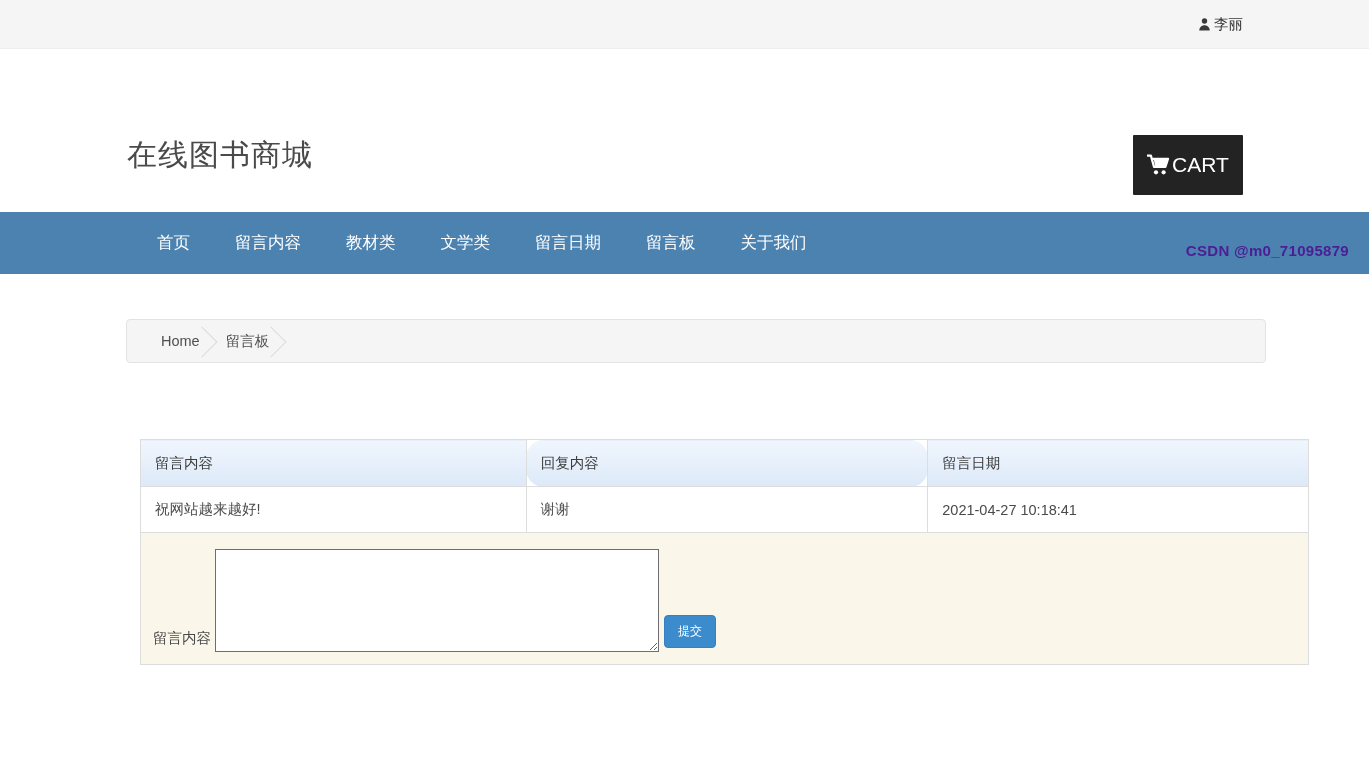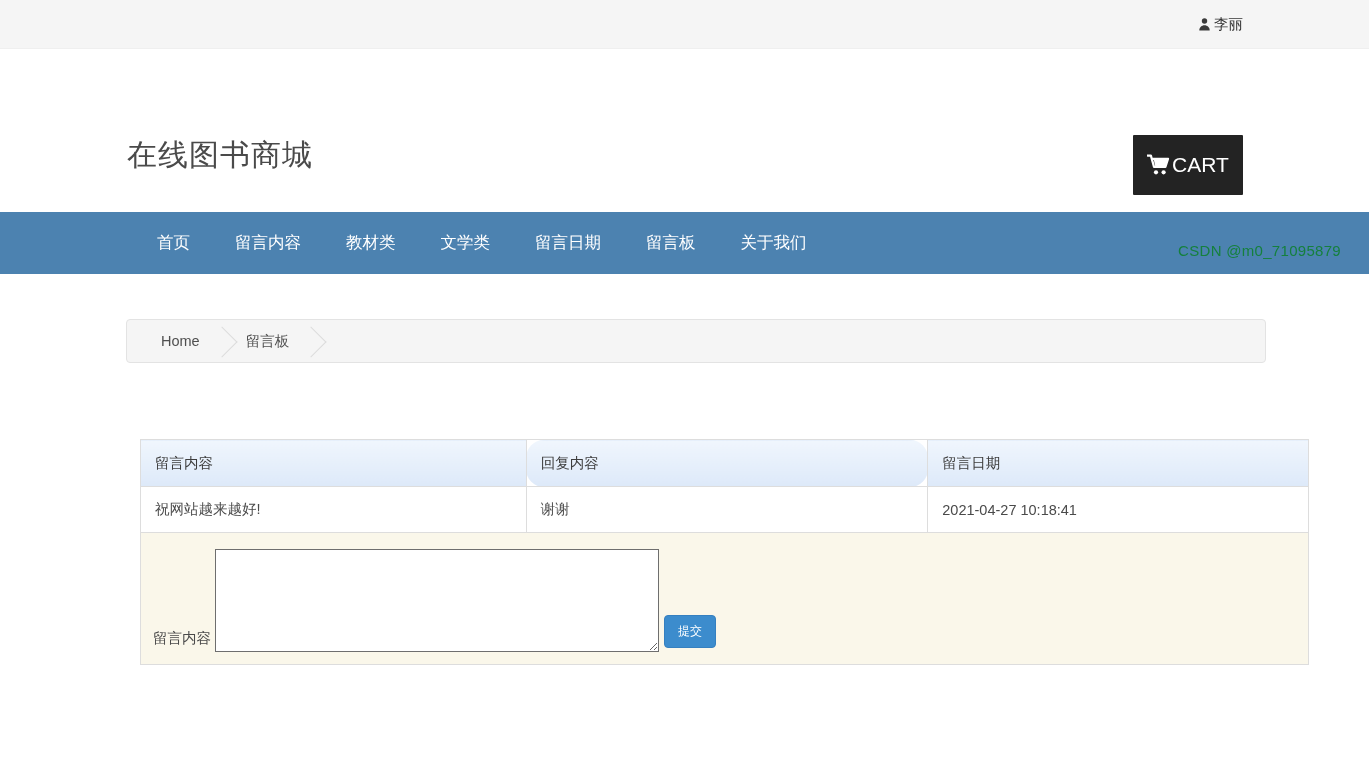--- a/index.html
+++ b/index.html
@@ -131,21 +131,21 @@
     border-radius: 4px;
     display: flex;
     align-items: center;
     padding-left: 34px;
     overflow: hidden;
   }
   .crumb {
     position: relative;
     font-size: 14.5px;
     color: #4f4f4f;
-    padding-right: 46px;
+    padding-right: 26px;
     cursor: pointer;
     white-space: nowrap;
   }
   .crumb::after {
     content: "";
     position: absolute;
     right: 13px;
     top: 50%;
     width: 21px;
     height: 21px;
@@ -255,26 +255,27 @@
     width: 52px;
     height: 33px;
     cursor: pointer;
     padding: 0;
     font-family: "Liberation Sans", "DejaVu Sans", sans-serif;
   }
 
   
   .watermark {
     position: absolute;
-    right: 28px;
+    right: 20px;
     bottom: 15px;
     font-size: 15px;
-    color: #15803d;
+    color: #4c1d95;
     letter-spacing: 0.3px;
     white-space: nowrap;
+    font-weight: bold;
   }
 </style>
 </head>
 <body>
 
 <div class="topbar">
   <div class="topbar-user">
     <span>
       <svg class="user-icon" viewBox="0 0 16 16" aria-hidden="true">
         <circle cx="8" cy="4.3" r="3.3" fill="#3a3a3a"></circle>

